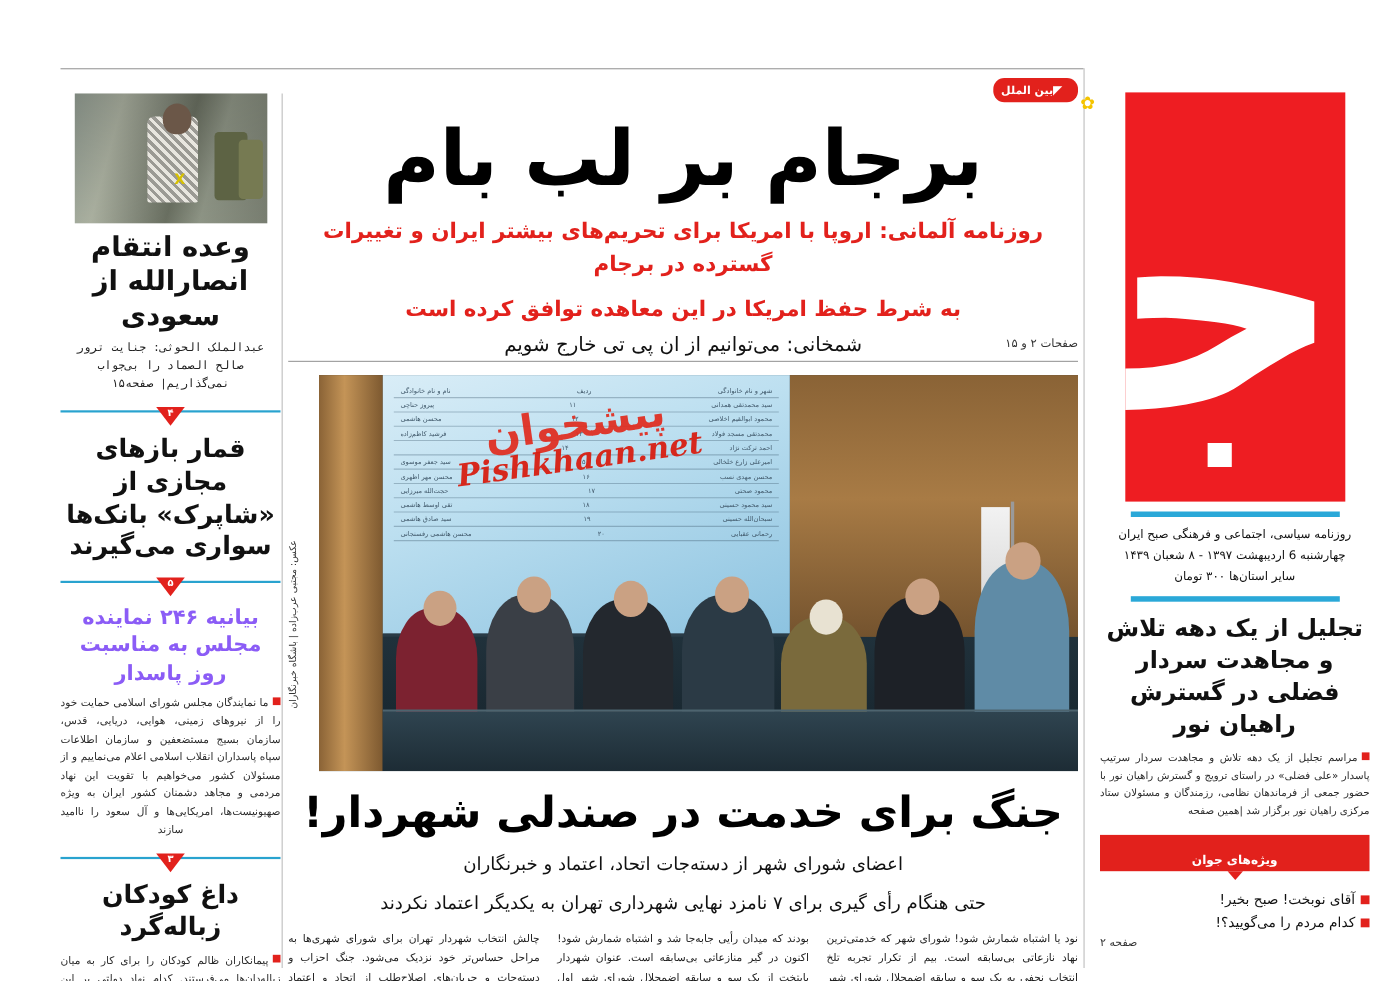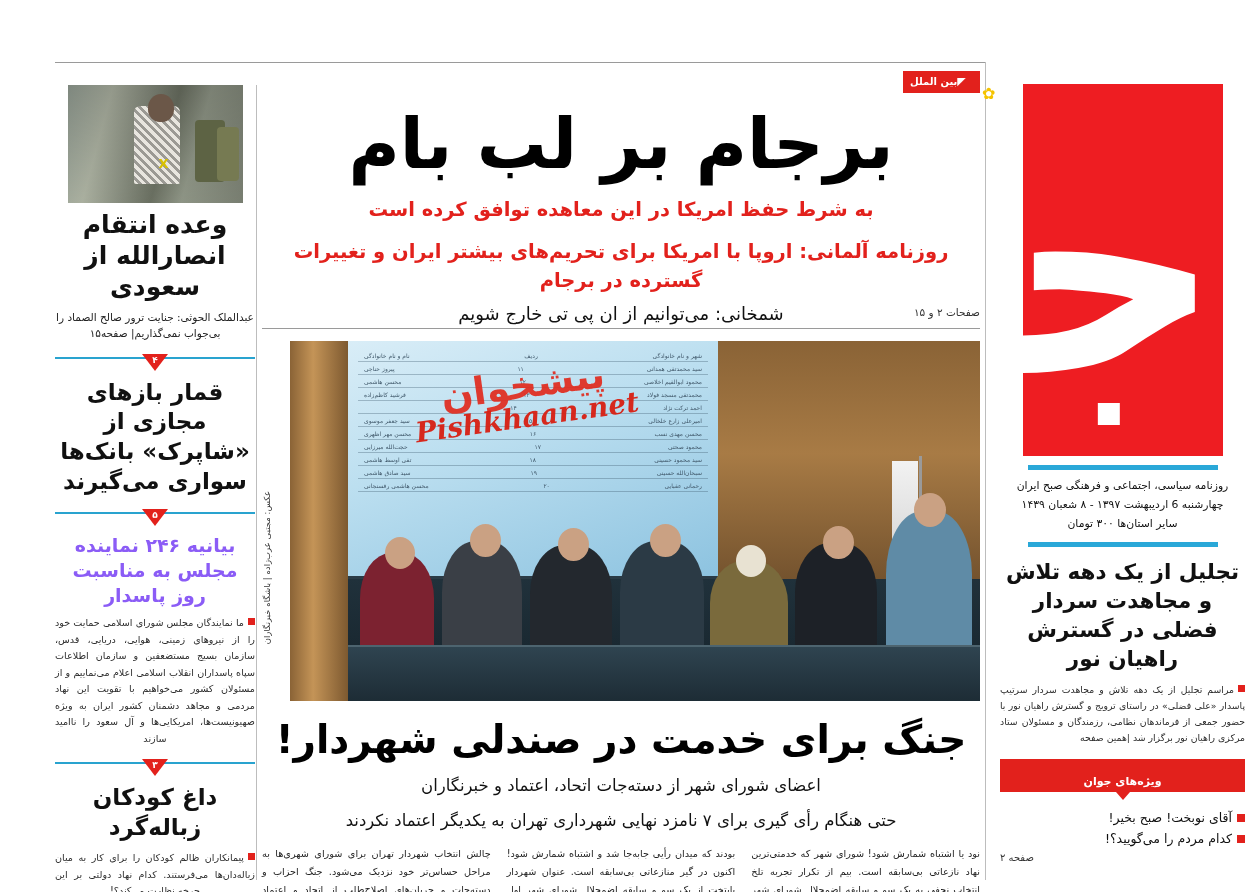--- a/index.html
+++ b/index.html
@@ -45,21 +45,21 @@
   .lc-photo .xmark {
     position:absolute; left:52%; top:60%; color:#d8c100; font-weight:bold; font-size:13px;
   }
 
   .lc-title {
     font-size: 25px; font-weight: bold; line-height: 1.24;
     color: #111; text-align: center; margin-top: 4px; letter-spacing: -.3px;
   }
   .lc-sub {
     font-size: 10.5px; line-height: 1.55; color: #222;
-    text-align: center; margin-top: 7px;
+    text-align: center; margin-top: 7px; font-family: Liberation Mono, monospace;
   }
   .lc-sep {
     position: relative; height: 22px; margin: 10px 0 4px 0;
   }
   .lc-sep .bar {
     position:absolute; top: 5px; left: 0; right: 0; height: 2px; background: #29a3cf;
   }
   .lc-sep .tri {
     position: absolute; top: 2px; left: 50%; transform: translateX(-50%);
     width: 0; height: 0; border-left: 13px solid transparent;
@@ -87,21 +87,21 @@
   .vline-1 { position:absolute; left:256px; top:85px; width:1px; height:795px; background:#bdbdbd; }
   .vline-2 { position:absolute; left:985px; top:62px; width:1px; height:818px; background:#bdbdbd; }
   .hline-top { position:absolute; left:55px; top:62px; width:930px; height:1px; background:#9a9a9a; }
 
   
   .center-col { position:absolute; left:262px; top:70px; width:718px; direction: rtl; }
 
   .sect-tag {
     display:inline-block; background:#e2211c; color:#fff;
     font-size:10px; font-weight:bold; padding:4px 9px 5px 7px;
-    border-radius:0; letter-spacing:.2px;
+    border-radius:10px; letter-spacing:.2px;
   }
   .sect-tag .flag { display:inline-block; margin-right:5px; font-size:11px; }
 
   .main-head {
     font-size: 70px; font-weight: bold; color:#000; text-align:center;
     line-height: 1.12; margin-top: 12px; letter-spacing: -1px;
   }
   .main-sub {
     font-size: 19.5px; font-weight: bold; color:#e2211c; text-align:center;
     line-height: 1.5; margin-top: 12px; letter-spacing: -.2px;
@@ -263,22 +263,22 @@
 
   </div>
 
   <div class="center-col">
 
     <div class="sect-tag">
       <span class="flag">◤</span><span>بین الملل</span>
     </div>
 
     <div class="main-head">برجام بر لب بام</div>
+    <div class="main-sub">روزنامه آلمانی: اروپا با امریکا برای تحریم‌های بیشتر ایران و تغییرات گسترده در برجام</div>
     <div class="main-sub">به شرط حفظ امریکا در این معاهده توافق کرده است</div>
-    <div class="main-sub">روزنامه آلمانی: اروپا با امریکا برای تحریم‌های بیشتر ایران و تغییرات گسترده در برجام</div>
     <div class="main-sub2">شمخانی: می‌توانیم از ان پی تی خارج شویم</div>
     <div class="pages-ref">صفحات ۲ و ۱۵</div>
     <div class="rule-under-head"></div>
 
     
     <div class="photo-wrap">
       <div class="photo-credit">عکس: مجتبی عرب‌زاده | باشگاه خبرنگاران</div>
 
       <div class="photo">
         <div class="ph-wood-l"></div>

